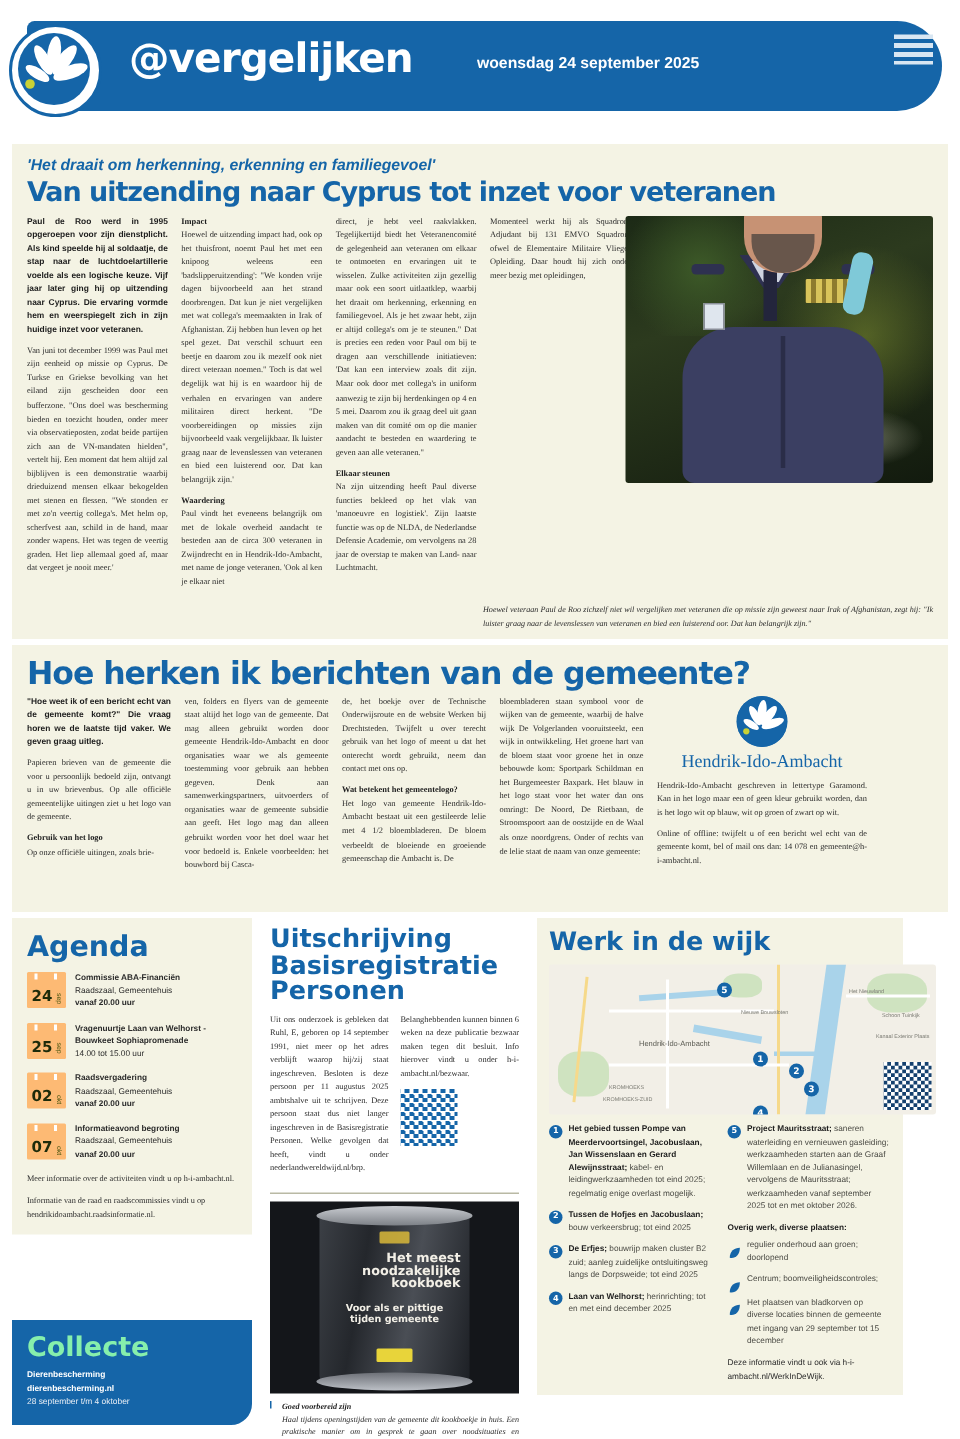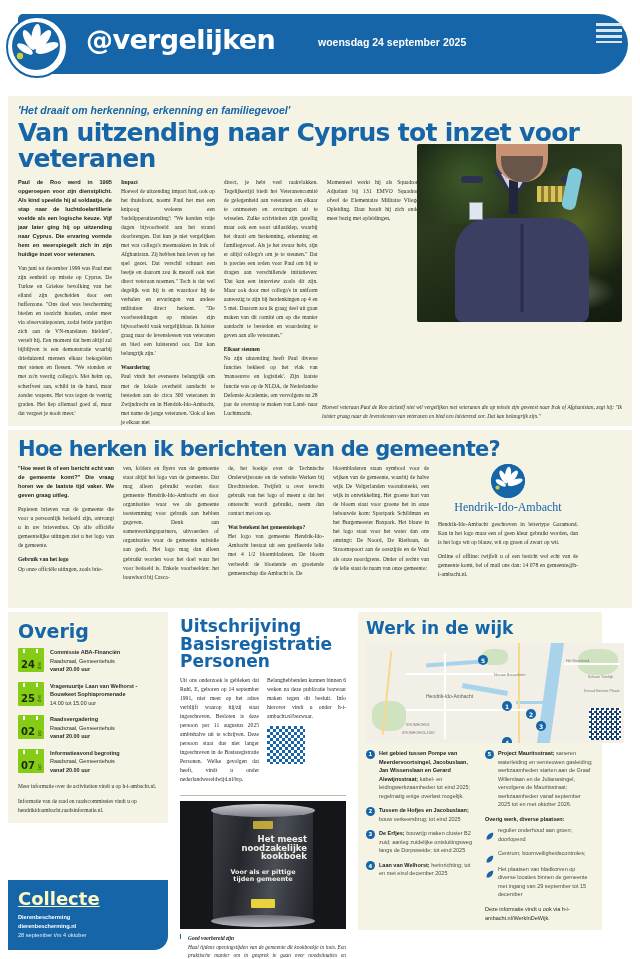--- a/index.html
+++ b/index.html
@@ -31,21 +31,21 @@
     position:absolute;left:86px;top:10px;
     color:#fff;font-size:27px;font-weight:bold;letter-spacing:-.6px;
     font-family:"DejaVu Sans", sans-serif;
   }
   .mast-date{
     position:absolute;left:318px;top:22px;color:#fff;font-size:10.5px;font-weight:bold;
   }
   .hr-thin{height:1px;background:#b9b9a4;width:100%;}
 
   h1.headline{
-    margin:0;color:#1565a8;font-size:25px;font-weight:bold;letter-spacing:-.7px;
+    margin:0;color:#1565a8;font-size:18px;font-weight:bold;letter-spacing:-.7px;
     font-family:"DejaVu Sans", sans-serif;line-height:1.05;
   }
   .kicker{
     margin:0 0 4px 0;color:#1565a8;font-size:10.5px;font-weight:bold;font-style:italic;
   }
   .body-txt{
     font-size:5.6px;line-height:1.62;color:#2b2b2b;text-align:justify;
     font-family:"Liberation Serif", serif;
   }
   .body-txt.sans{font-family:"Liberation Sans", sans-serif;}
@@ -101,38 +101,38 @@
   .hia-logo{width:140px;text-align:center;margin-bottom:5px;}
   .hia-logo .circ{width:34px;height:34px;border-radius:50%;background:#1565a8;margin:0 auto;position:relative;overflow:hidden;}
   .hia-logo .name{color:#1565a8;font-size:12px;font-family:"Liberation Serif",serif;margin-top:2px;}
 
   
   .agenda{position:absolute;left:8px;top:612px;width:160px;background:#f4f3e4;
           padding:8px 10px;box-sizing:border-box;}
   .agenda h2{margin:0 0 6px 0;color:#1565a8;font-size:19px;font-weight:bold;
              font-family:"DejaVu Sans",sans-serif;}
   .ag-item{display:flex;gap:6px;margin-bottom:8px;}
-  .cal{width:26px;flex:0 0 26px;height:24px;background:#84cc16;position:relative;border-radius:1px;text-decoration:underline;}
+  .cal{width:26px;flex:0 0 26px;height:24px;background:#fdba74;position:relative;border-radius:1px;text-decoration:underline;}
   .cal .rings{position:absolute;top:1px;left:0;width:100%;height:4px;}
   .cal .rings i{position:absolute;top:0;width:2px;height:4px;background:#fff;}
   .cal .rings i:nth-child(1){left:5px;}
   .cal .rings i:nth-child(2){left:18px;}
   .cal .d{position:absolute;left:3px;bottom:2px;font-size:10px;font-weight:bold;color:#1d2b0a;
           font-family:"DejaVu Sans",sans-serif;}
   .cal .m{position:absolute;right:2px;bottom:3px;font-size:4.6px;color:#4a5510;
           writing-mode:vertical-rl;}
   .ag-txt{font-size:5.5px;line-height:1.55;color:#2b2b2b;font-family:"Liberation Sans",sans-serif;}
   .ag-txt b{display:block;}
   .ag-note{font-size:5.5px;line-height:1.62;color:#2b2b2b;margin-top:2px;
            font-family:"Liberation Serif",serif;}
 
   .collecte{position:absolute;left:8px;top:880px;width:160px;background:#1565a8;
             padding:8px 10px 10px;box-sizing:border-box;border-radius:0 0 14px 0;}
-  .collecte h2{margin:0 0 4px 0;color:#fef9c3;font-size:18px;font-weight:bold;
-               font-family:"DejaVu Sans",sans-serif;text-decoration:underline;}
+  .collecte h2{margin:0 0 4px 0;color:#86efac;font-size:18px;font-weight:bold;
+               font-family:"DejaVu Sans",sans-serif;}
   .collecte .l1{color:#fff;font-size:5.6px;font-weight:bold;line-height:1.6;}
   .collecte .l3{color:#e8eef5;font-size:5.6px;line-height:1.6;}
 
   .mid{position:absolute;left:172px;top:612px;width:182px;background:#ffffff;
        padding:6px 8px;box-sizing:border-box;}
   .mid h2{margin:0 0 5px 0;color:#1565a8;font-size:17px;font-weight:bold;line-height:1.03;
           font-family:"DejaVu Sans",sans-serif;}
   .mid .cols{display:flex;gap:8px;}
   .mid .c{width:79px;}
   .qr{width:38px;height:38px;background:
@@ -318,21 +318,21 @@
         </div>
         <div class="body-txt" style="width:140px">
           <p class="p">Hendrik-Ido-Ambacht geschreven in lettertype Garamond. Kan in het logo maar een of geen kleur gebruikt worden, dan is het logo wit op blauw, wit op groen of zwart op wit.</p>
           <p class="p">Online of offline: twijfelt u of een bericht wel echt van de gemeente komt, bel of mail ons dan: 14 078 en gemeente@h-i-ambacht.nl.</p>
         </div>
       </div>
     </div>
   </div>
 
   <div class="agenda">
-    <h2>Overig</h2>
+    <h2>Agenda</h2>
 
     <div class="ag-item">
       <div class="cal">
         <div class="rings">
             <i></i>
             <i></i>
           </div>
         <div class="d">24</div>
         <div class="m">sep</div>
       </div>

